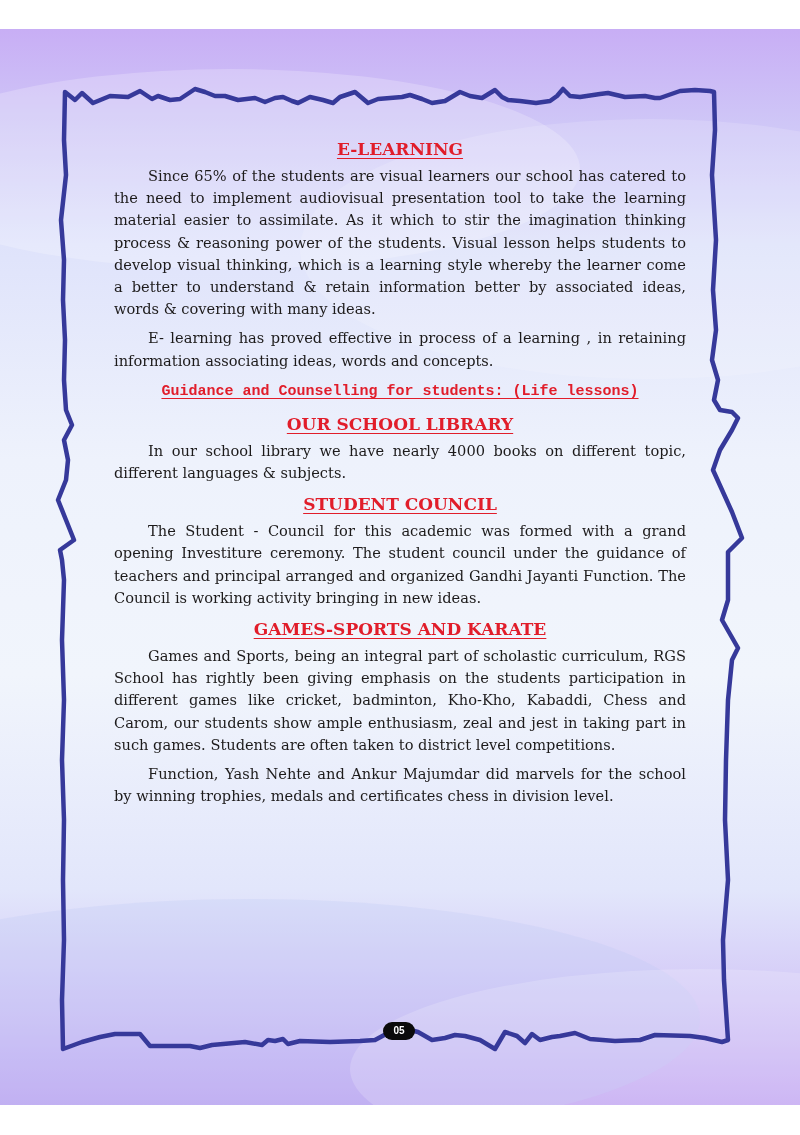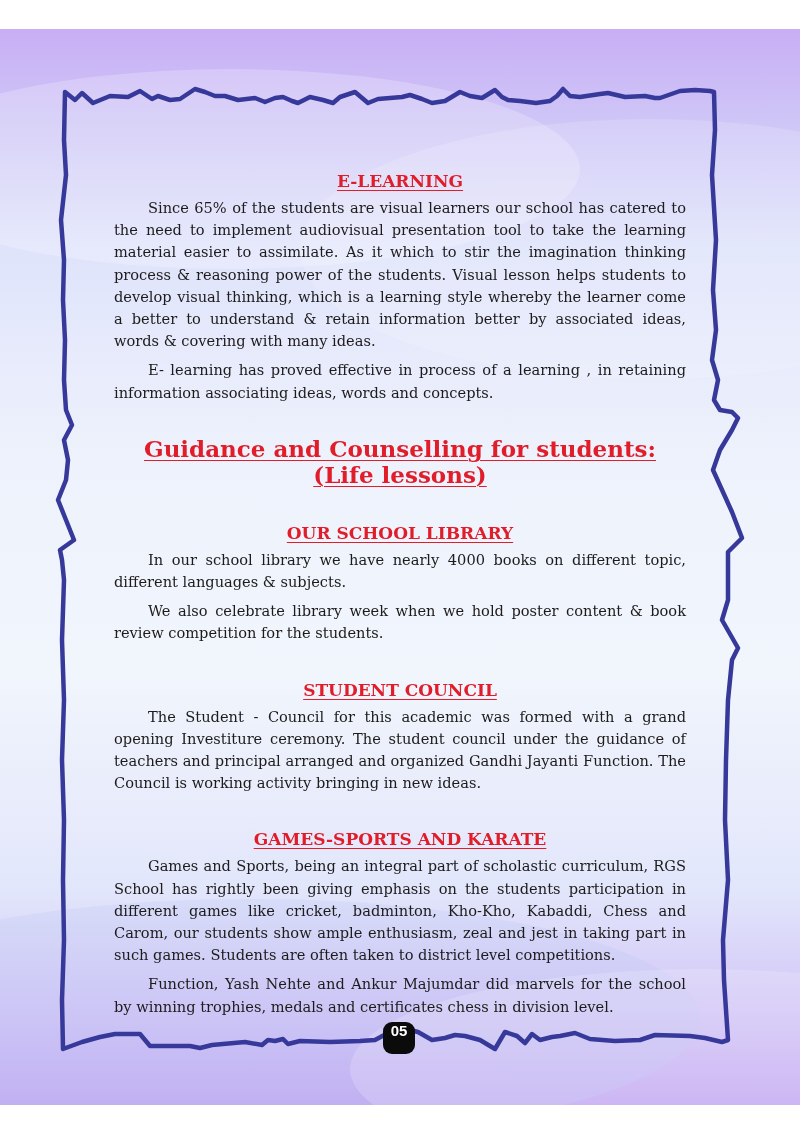--- a/index.html
+++ b/index.html
@@ -21,29 +21,29 @@
     .border-svg { position: absolute; left: 0; top: 0; width: 800px; height: 1135px; pointer-events: none; }
     .content {
       position: absolute; left: 114px; top: 136px; width: 572px;
       color: #1d1b1b; font-size: 14.6px; line-height: 22.2px;
     }
     .heading {
       text-align: center; color: #e11d2a; font-family: "DejaVu Serif", "Liberation Serif", serif;
       font-weight: bold; text-decoration: underline; text-decoration-thickness: 1px;
       text-underline-offset: 3px; margin: 0 0 3px 0; font-size: 17px; line-height: 26px;
     }
-    .heading.long { font-size: 23px; letter-spacing: 0; }
+    .heading.long { font-size: 15px; letter-spacing: 0; font-family: Liberation Mono, monospace; }
     p.para { margin: 0 0 7px 0; text-indent: 34px; text-align: justify; }
-    .section { margin-bottom: 6px; margin-top: 32px; }
+    .section { margin-bottom: 6px; }
     b { font-weight: normal; }
     .page-number {
-      position: absolute; left: 383px; top: 1022px; width: 32px; height: 32px;
+      position: absolute; left: 383px; top: 1022px; width: 32px; height: 18px;
       background: #0b0b0b; color: #ffffff; border-radius: 9px;
       font-family: "Liberation Sans", "DejaVu Sans", sans-serif; font-weight: bold;
-      font-size: 15px; line-height: 18px; text-align: center;
+      font-size: 10px; line-height: 18px; text-align: center;
     }
   </style>
 </head>
 <body>
 
 <div class="page-bg">
   <div class="wave w1"></div>
   <div class="wave w2"></div>
   <div class="wave w3"></div>
   <div class="wave w4"></div>
@@ -64,21 +64,20 @@
     <p class="para">E- learning has proved effective in process of  a learning , in retaining information associating ideas, words and concepts.</p>
   </div>
 
   <div class="section">
     <h2 class="heading long">Guidance and Counselling for students: (Life lessons)</h2>
   </div>
 
   <div class="section">
     <h2 class="heading">OUR SCHOOL LIBRARY</h2>
     <p class="para">In our school library we have nearly 4000 books on different topic, different languages &amp; subjects.</p>
-    <p class="para">We also celebrate library week when we hold poster content &amp; book review competition for the students.</p>
   </div>
 
   <div class="section">
     <h2 class="heading">STUDENT COUNCIL</h2>
     <p class="para">The Student - Council for this academic was formed with a grand opening Investiture ceremony. The student council under the guidance of teachers and principal arranged and organized Gandhi Jayanti Function. The Council is working activity bringing in new ideas.</p>
   </div>
 
   <div class="section">
     <h2 class="heading">GAMES-SPORTS AND KARATE</h2>
     <p class="para">Games and Sports, being an integral part of scholastic curriculum, RGS School has rightly been giving emphasis on the students participation in different games like cricket, badminton, Kho-Kho, Kabaddi, Chess and Carom, our students show ample enthusiasm, zeal and jest in taking part in such games. Students are often taken to district level competitions.</p>

